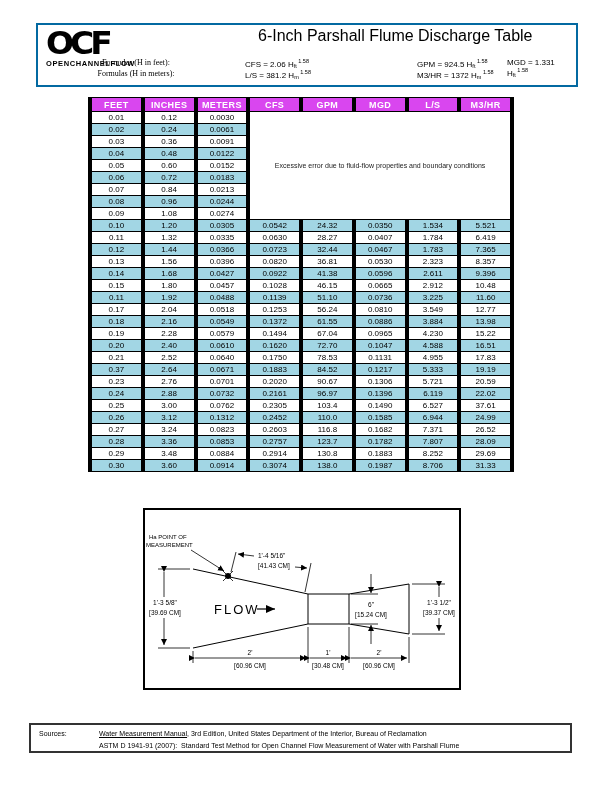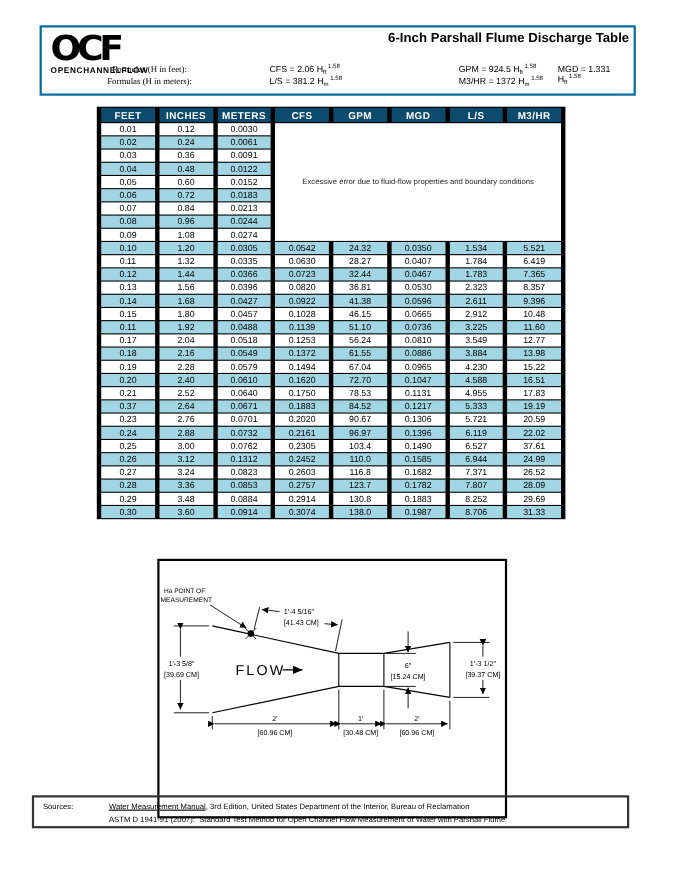--- a/index.html
+++ b/index.html
@@ -14,22 +14,22 @@
     position:absolute; left:36px; top:23px; width:542px; height:64px;
     border:2px solid #0369a1; box-sizing:border-box;
   }
   .logo { position:absolute; left:8px; top:2px; width:110px; }
   .logo-acronym {
     font-weight:900; font-size:33px; letter-spacing:-4px; line-height:34px;
     font-family:"DejaVu Sans", sans-serif; transform:scaleY(0.95);
   }
   .logo-name { font-size:7.5px; font-weight:bold; letter-spacing:0.6px; margin-top:-2px; }
   .header-title {
-    position:absolute; left:220px; right:4px; top:2px; text-align:right;
-    font-size:12px; font-weight:bold;
+    position:absolute; left:220px; right:4px; top:2px; text-align:left;
+    font-size:16px; font-weight:normal;
   }
   .header-subtitle {
     position:absolute; left:220px; right:4px; top:20px; text-align:center;
     font-size:8.5px;
   }
   .header-subtitle .gap { display:inline-block; width:26px; }
   .formula-row { position:absolute; left:0; right:0; height:11px; font-size:8px; }
   .formula-row.r1 { top:33px; }
   .formula-row.r2 { top:44px; }
   .f-label { position:absolute; left:0; width:196px; text-align:center;font-family:Liberation Serif, serif; }
@@ -39,36 +39,36 @@
   .formula sub { font-size:5.5px; vertical-align:-1.5px; }
   .formula sup { font-size:5.5px; vertical-align:3.5px; margin-left:1.5px; }
 
   
   .flume-table {
     position:absolute; left:88px; top:97px; width:426px;
     border-collapse:separate; border-spacing:4px 1px;
     background:#000; table-layout:fixed;
   }
   .flume-table th {
-    background:#0c4a6e; color:#fff; font-size:9px; font-weight:bold;
+    background:#d946ef; color:#fff; font-size:9px; font-weight:bold;
     letter-spacing:0.4px; height:13px; padding:0; width:48px; text-align:center;
   }
   .flume-table td {
     font-size:8px; text-align:center; height:11px; line-height:11px;
     padding:0; background:#fff; overflow:hidden;
   }
   .flume-table tr.blue td { background:#a2d6e4; }
   .flume-table td.merged-note {
     background:#fff; font-size:7px; color:#222; vertical-align:middle;
     line-height:normal;
   }
 
   
   .diagram-box {
-    position:absolute; left:143px; top:508px; width:318px; height:236px;
+    position:absolute; left:143px; top:508px; width:318px; height:182px;
     border:2px solid #000; box-sizing:border-box;
   }
   .diagram-box svg { display:block; }
   .dg-text { font-family:"Liberation Sans", sans-serif; font-size:6.5px; fill:#000; }
   .dg-text-small { font-family:"Liberation Sans", sans-serif; font-size:6px; fill:#000; }
   .dg-flow { font-family:"Liberation Sans", sans-serif; font-size:13px; letter-spacing:2px; fill:#000; }
 
   
   .sources-box {
     position:absolute; left:29px; top:723px; width:543px; height:30px;

